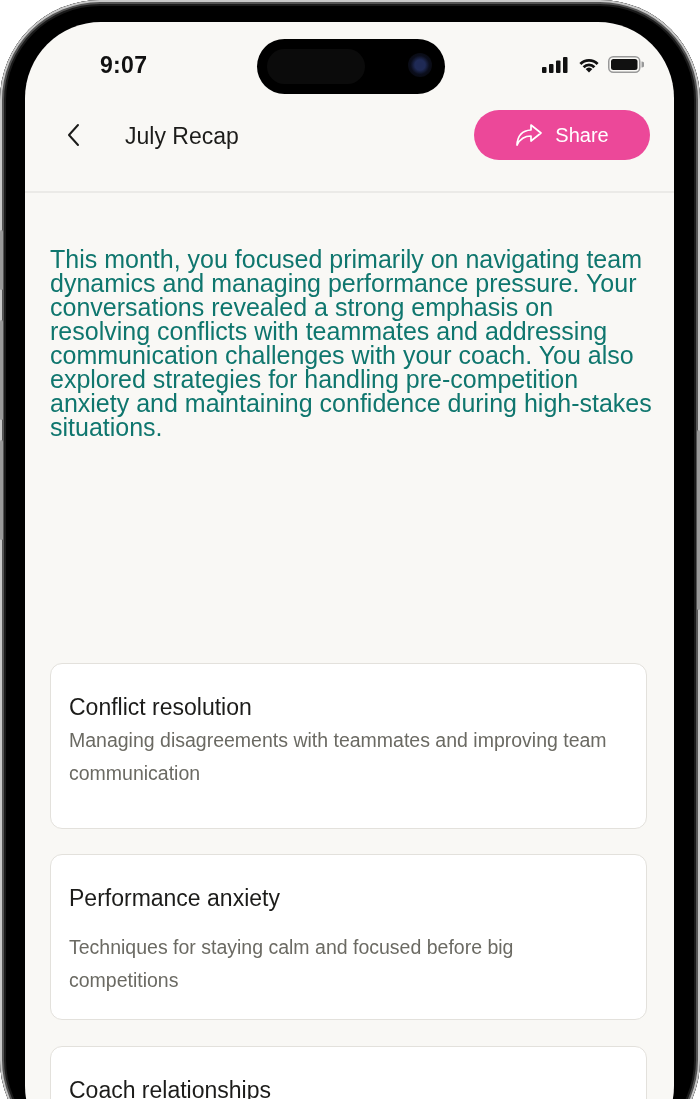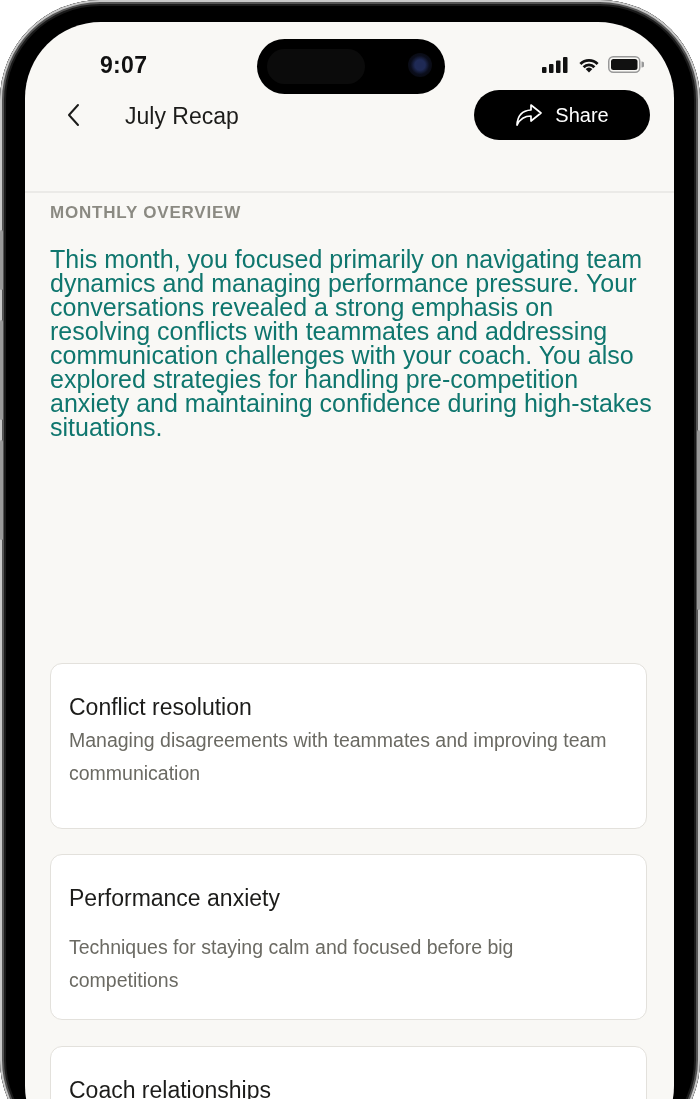--- a/index.html
+++ b/index.html
@@ -11,25 +11,25 @@
   .side-btn { position:absolute; width:3px; background:#9a9a9a; border-radius:2px; }
   .screen { position:absolute; left:25px; top:22px; width:649px; height:1140px;
     background:#f9f8f5; border-radius:76px; overflow:hidden; }
   .island { position:absolute; left:232px; top:17px; width:188px; height:55px;
     background:#000; border-radius:28px; }
   .island .lens { position:absolute; right:13px; top:14px; width:24px; height:24px; border-radius:50%;
     background:radial-gradient(circle at 50% 50%, #1f2a55 0 30%, #0b0e1c 55%, #050505 100%); }
   .island .sensor { position:absolute; left:10px; top:10px; width:98px; height:35px; border-radius:18px; background:#0b0b0b; }
   .status-time { position:absolute; left:75px; top:30px; font-size:23px; font-weight:bold; color:#111; letter-spacing:0.3px; }
   .status-icons { position:absolute; right:30px; top:34px; display:flex; align-items:center; gap:7px; }
-  .header { position:absolute; left:0; top:66px; width:583px; height:90px; }
+  .header { position:absolute; left:0; top:86px; width:583px; height:90px; }
   .back-btn { position:absolute; left:36px; top:14px; width:26px; height:26px; cursor:pointer; }
   .title { position:absolute; left:100px; top:15px; font-size:23px; color:#1c1c1a; }
   .share-btn { position:absolute; left:449px; top:2px; width:176px; height:50px; border-radius:25px;
-    background:#000000; color:#fff; display:flex; align-items:center; justify-content:center; gap:12px;
+    background:#ec4899; color:#fff; display:flex; align-items:center; justify-content:center; gap:12px;
     font-size:20px; cursor:pointer; }
   .divider { position:absolute; left:0; top:169px; width:649px; height:2px; background:#ebeae7; }
   .section-label { position:absolute; left:25px; font-size:17px; font-weight:bold; color:#8b8a82; letter-spacing:0.8px; }
   .overview-text { position:absolute; left:25px; top:225px; width:610px; font-size:25px; line-height:24px; color:#0f766e; }
   .card { position:absolute; left:25px; width:597px; background:#fff; border:1.5px solid #e3e1dc; border-radius:12px; box-sizing:border-box; }
   .card-title { position:absolute; left:18px; font-size:23px; color:#1c1c1a; }
   .card-desc { position:absolute; left:18px; width:540px; font-size:19.5px; line-height:33px; color:#6b6a63; }
 </style>
 </head>
 <body>
@@ -78,21 +78,20 @@
     <div class="share-btn">
       <svg width="28" height="24" viewBox="0 0 28 24">
         <path d="M16 2 L26 10 L16 18 L16 13 C9 13 5 16 2 22 C2.5 13 7 7.5 16 7 Z" fill="none" stroke="#fff" stroke-width="1.7" stroke-linejoin="round"></path>
       </svg>
       <span>Share</span>
     </div>
   </div>
 
   <div class="divider"></div>
 
-  <div class="section-label" style="top:181px">MONTHLY OVERVIEW</div>
   <div class="overview-text">This month, you focused primarily on navigating team dynamics and managing performance pressure. Your conversations revealed a strong emphasis on resolving conflicts with teammates and addressing communication challenges with your coach. You also explored strategies for handling pre-competition anxiety and maintaining confidence during high-stakes situations.</div>
 
 
   <div class="card" style="top:641px;height:166px">
     <div class="card-title" style="top:30px">Conflict resolution</div>
     <div class="card-desc" style="top:60px">Managing disagreements with teammates and improving team communication</div>
   </div>
 
   <div class="card" style="top:832px;height:166px">
     <div class="card-title" style="top:30px">Performance anxiety</div>

